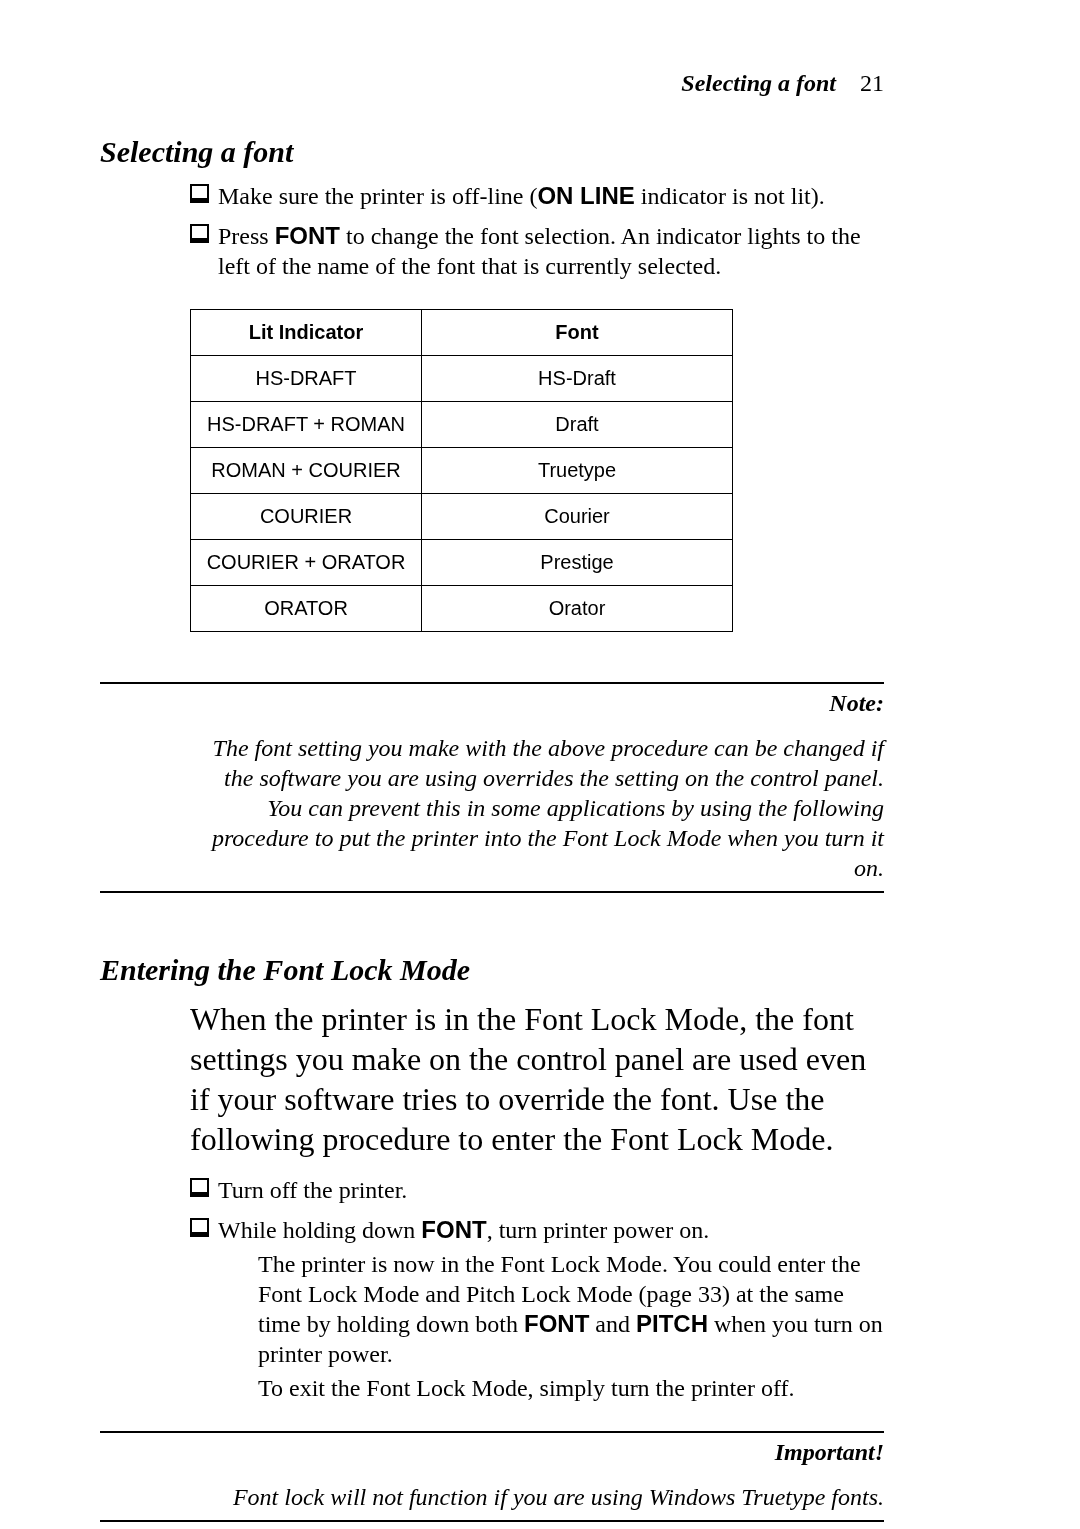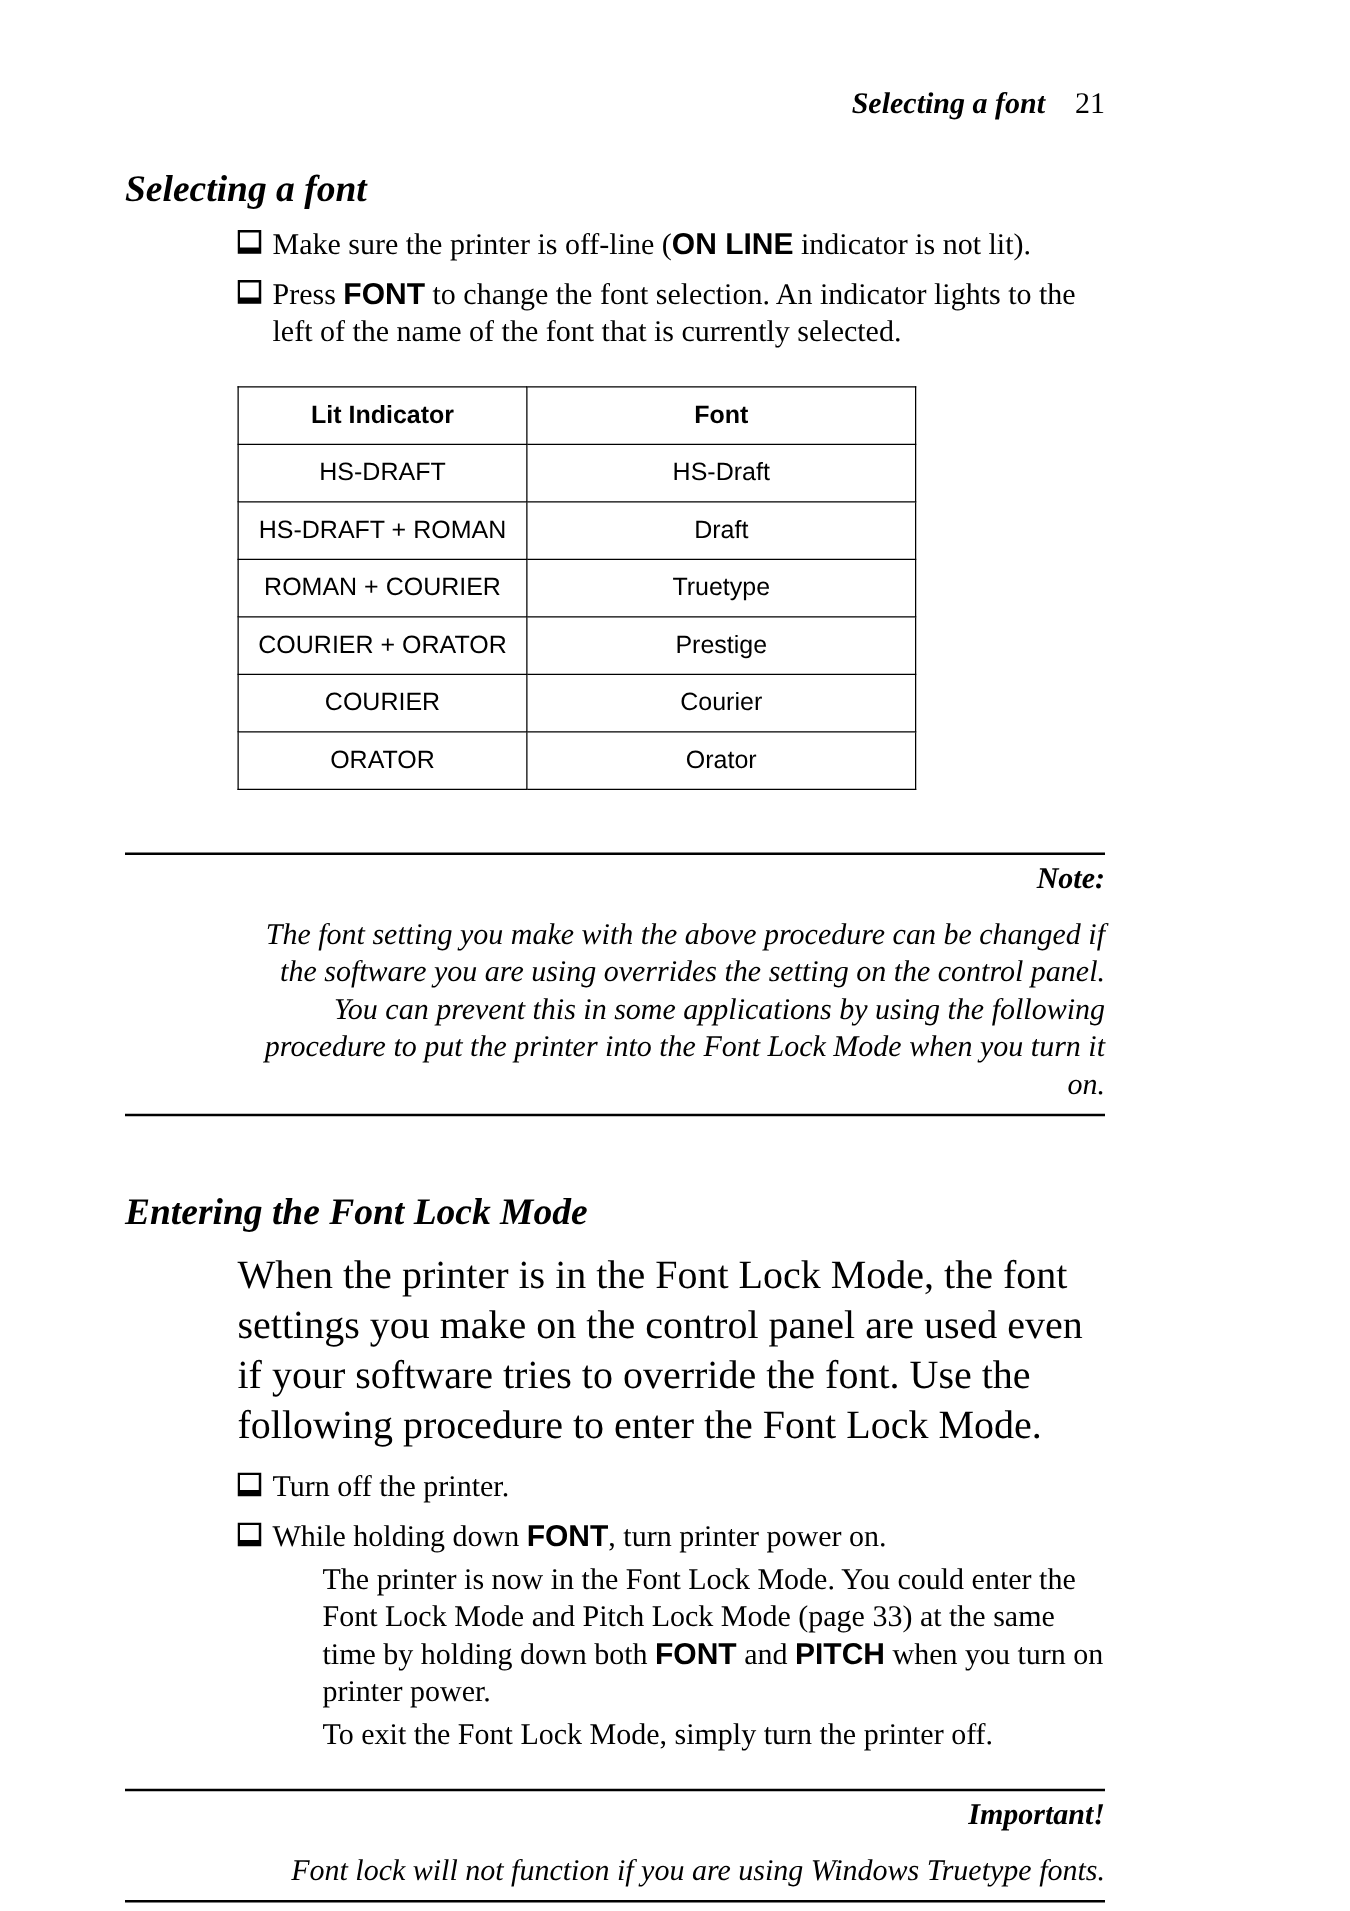--- a/index.html
+++ b/index.html
@@ -162,26 +162,26 @@
         </tr>
       <tr>
           <td>HS-DRAFT + ROMAN</td>
           <td>Draft</td>
         </tr>
       <tr>
           <td>ROMAN + COURIER</td>
           <td>Truetype</td>
         </tr>
       <tr>
+          <td>COURIER</td>
+          <td>Courier</td>
+        </tr>
+      <tr>
           <td>COURIER + ORATOR</td>
           <td>Prestige</td>
-        </tr>
-      <tr>
-          <td>COURIER</td>
-          <td>Courier</td>
         </tr>
       <tr>
           <td>ORATOR</td>
           <td>Orator</td>
         </tr>
     </tbody>
   </table>
 
   <hr class="divider">
   <div class="note-block">

